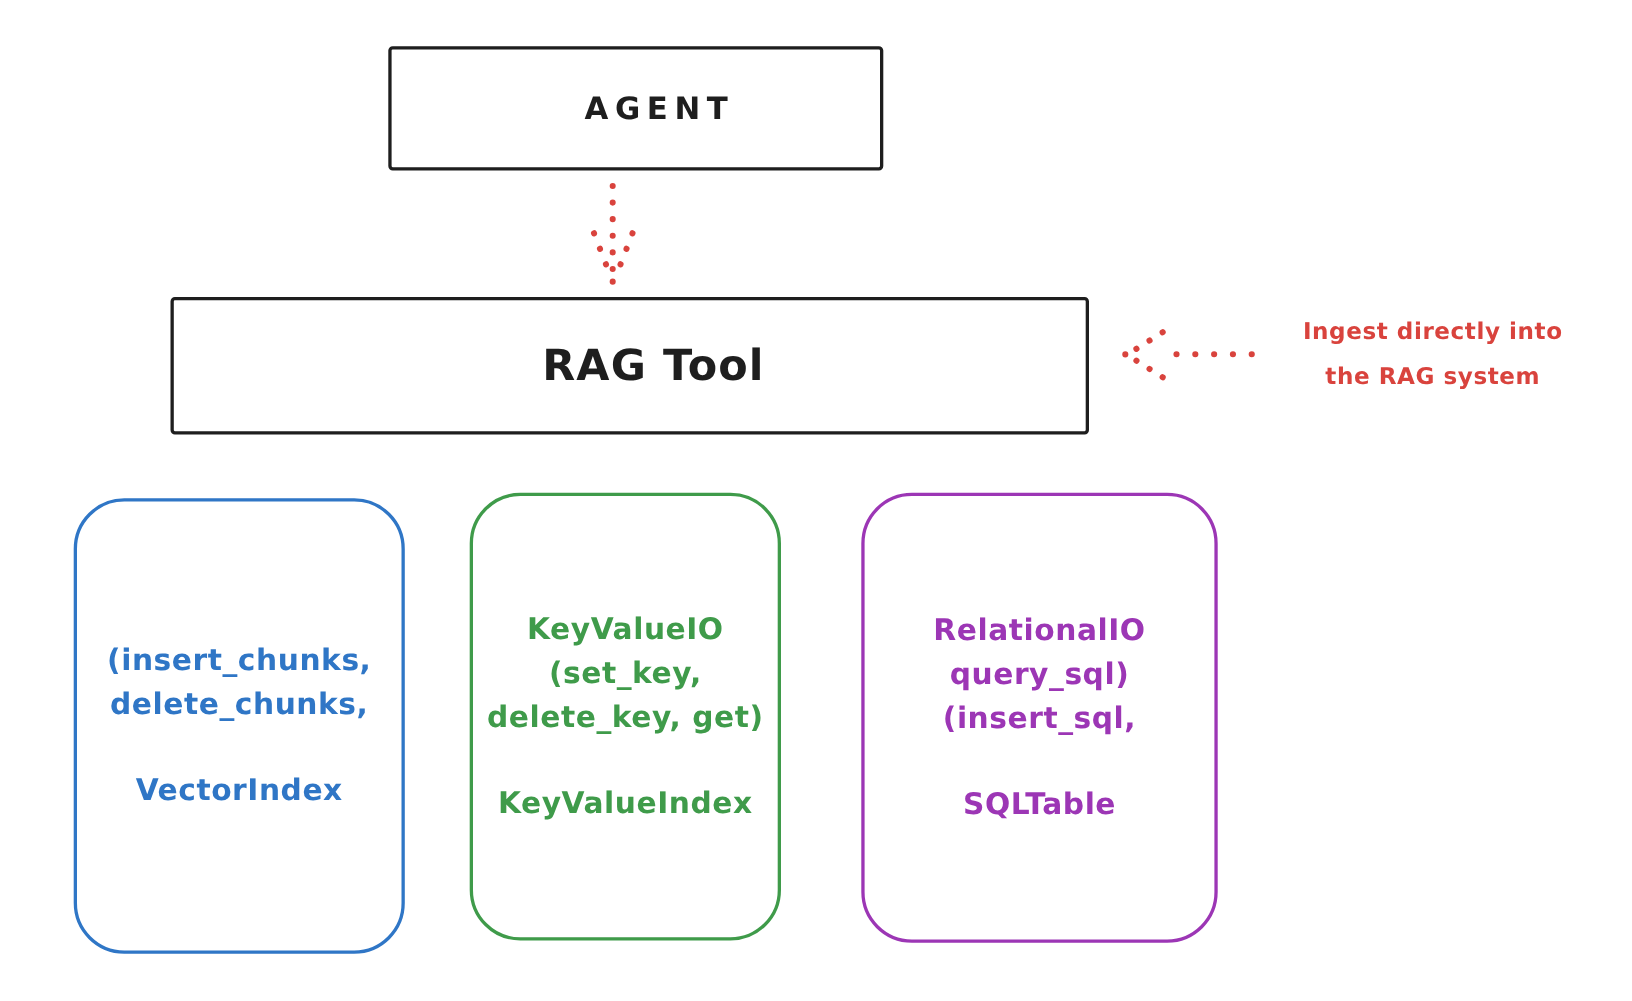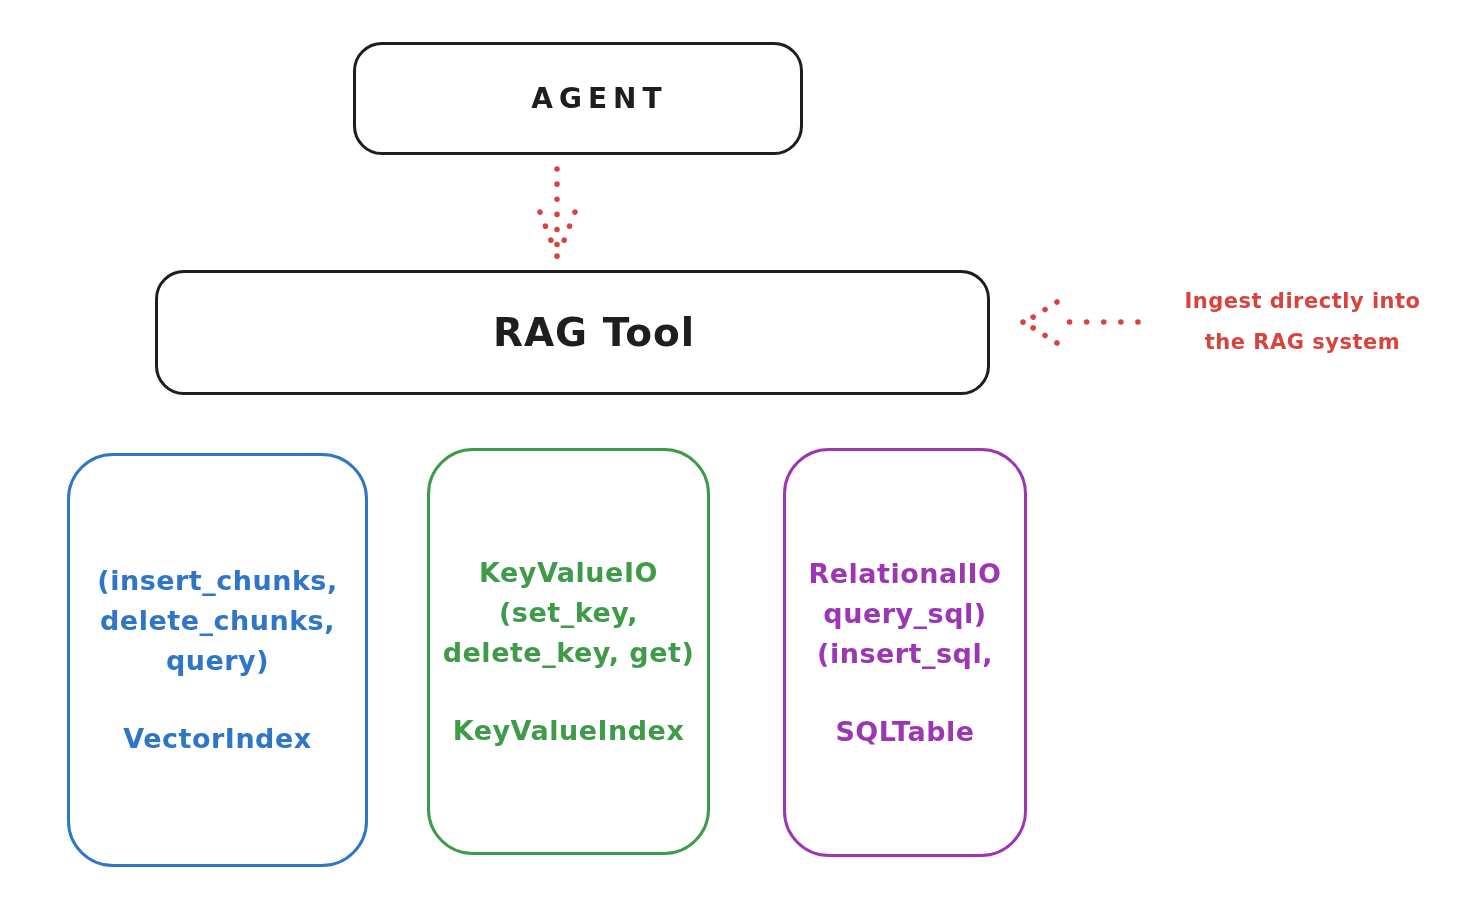--- a/index.html
+++ b/index.html
@@ -11,21 +11,21 @@
   .canvas {
     position: relative;
     width: 1484px;
     height: 910px;
     background: #ffffff;
     overflow: hidden;
   }
   .box {
     position: absolute;
     border: 3.5px solid #1e1e1e;
-    border-radius: 29px;
+    border-radius: 4px;
     background: #ffffff;
     display: flex;
     align-items: center;
     justify-content: center;
     box-sizing: border-box;
     padding-left: 43px;
   }
   .agent-box {
     left: 353px; top: 42px;
     width: 450px; height: 113px;
@@ -79,21 +79,21 @@
     justify-content: center;
     text-align: center;
     font-size: 27px;
     font-weight: bold;
     line-height: 40px;
     letter-spacing: 0.5px;
     white-space: nowrap;
   }
   .io-box-vector    { left: 67px;  top: 453px; width: 301px; height: 414px; }
   .io-box-keyvalue  { left: 427px; top: 448px; width: 283px; height: 407px; }
-  .io-box-relational{ left: 783px; top: 448px; width: 244px; height: 409px; }
+  .io-box-relational{ left: 783px; top: 448px; width: 324px; height: 409px; }
   .io-index {
     margin-top: 38px;
   }
 </style>
 </head>
 <body>
 
 <div class="canvas">
 
   <div class="box agent-box">
@@ -121,21 +121,20 @@
 
   <div class="annotation" style="color: rgb(217, 67, 61);">
     <div>Ingest directly into</div>
     <div>the RAG system</div>
   </div>
 
   <div class="io-box io-box-vector" style="border-color: rgb(47, 118, 198); color: rgb(47, 118, 198);">
     <div class="io-methods">
       <div>(insert_chunks,</div>
       <div>delete_chunks,</div>
-      <div>query)</div>
     </div>
     <div class="io-index">VectorIndex</div>
   </div>
 
   <div class="io-box io-box-keyvalue" style="border-color: rgb(63, 155, 74); color: rgb(63, 155, 74);">
     <div class="io-methods">
       <div>KeyValueIO</div>
       <div>(set_key,</div>
       <div>delete_key, get)</div>
     </div>

